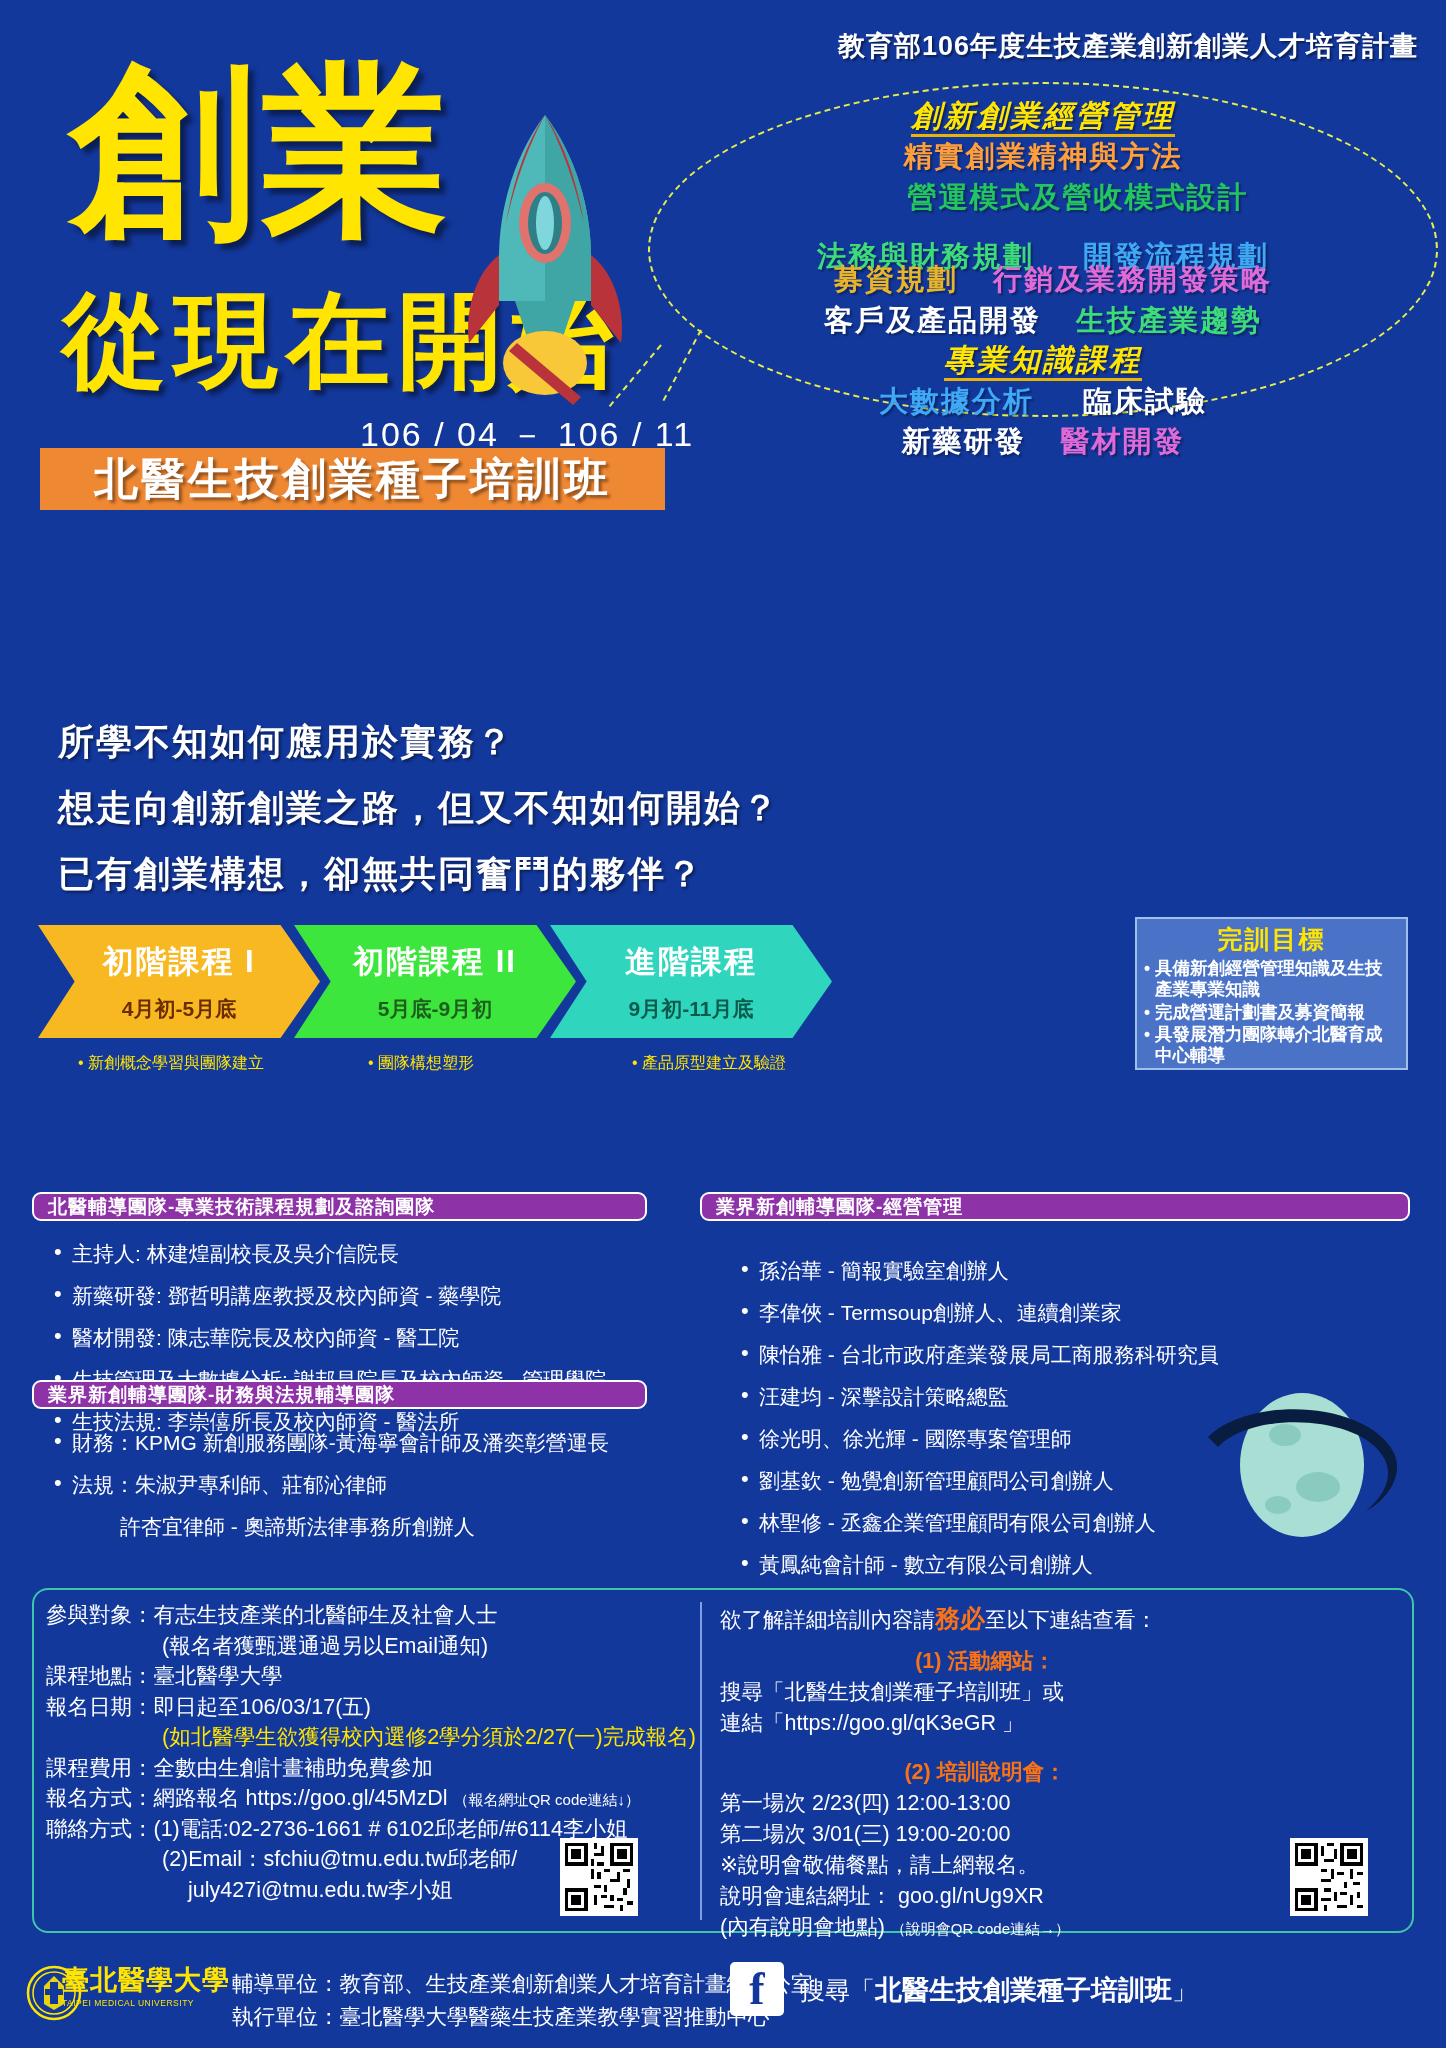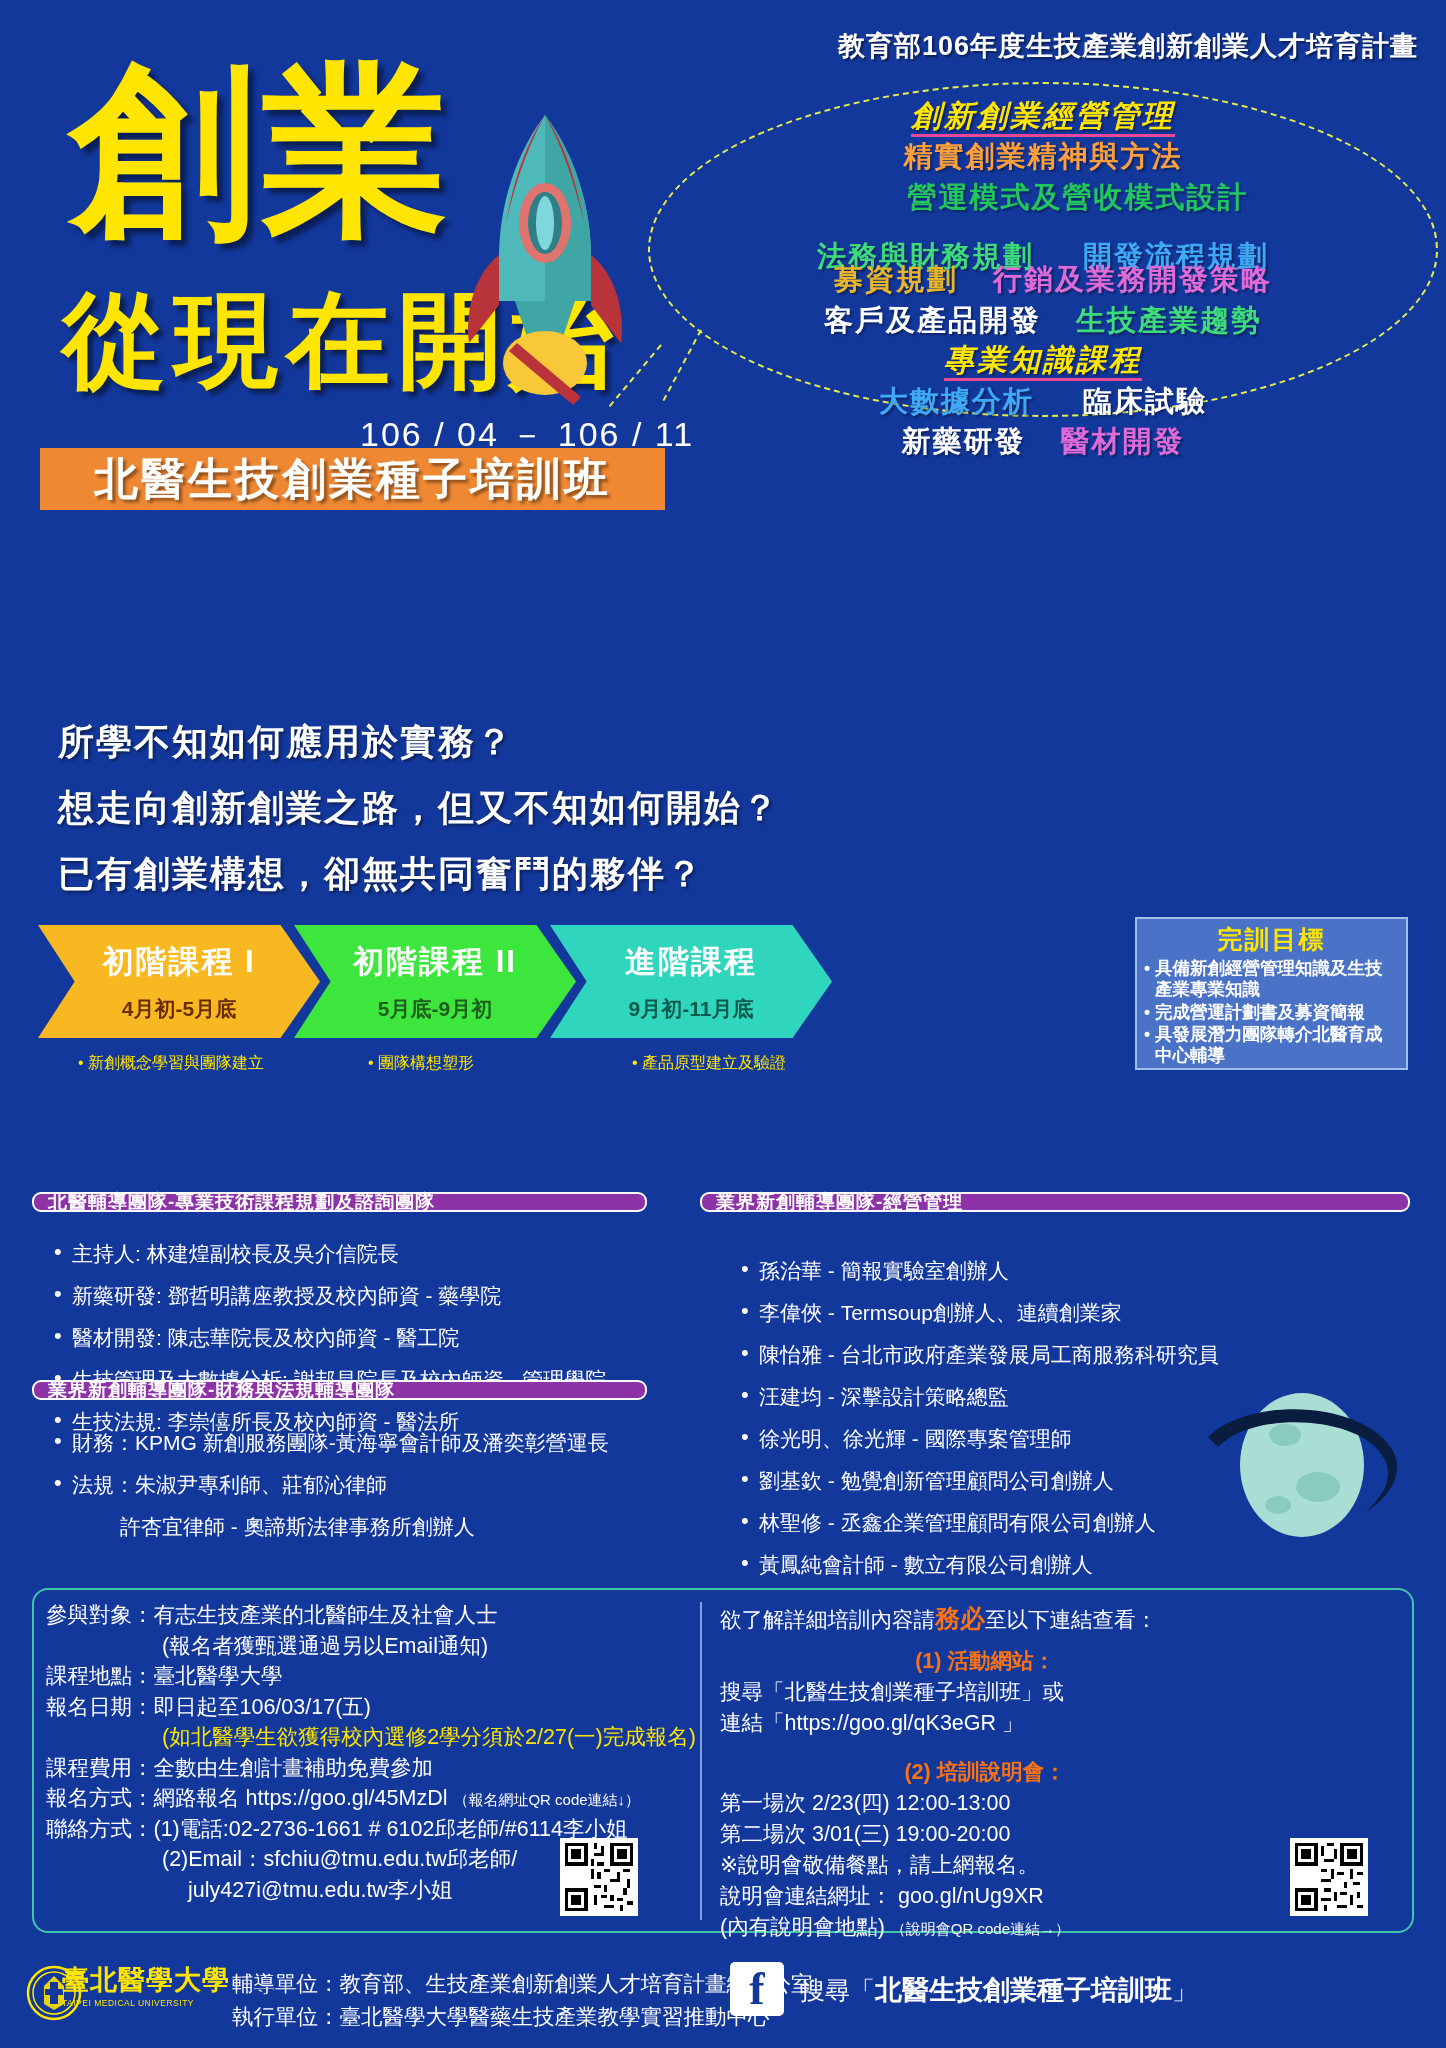--- a/index.html
+++ b/index.html
@@ -69,21 +69,21 @@
 
   .topics { position:absolute; left:648px; top:82px; width:790px; height:335px; }
   .t-line { position:absolute; width:100%; text-align:center; white-space:nowrap; }
   .topic {
     font-size:29px; font-weight:bold; letter-spacing:2px;
     text-shadow: 2px 2px 2px rgba(0,0,0,.35);
   }
   .hdr {
     font-size:30px; font-weight:bold; color:#ffe500;
     font-style:italic; letter-spacing:3px;
-    border-bottom:3px solid #ec4899; padding-bottom:2px;
+    border-bottom:3px solid #eab308; padding-bottom:2px;
     text-shadow: 2px 2px 2px rgba(0,0,0,.4);
   }
 
   
   .questions { position:absolute; left:58px; top:718px; }
   .questions div {
     font-size:36px; font-weight:bold; color:#ffffff;
     margin-bottom:17px; letter-spacing:2px;
     text-shadow: 2px 2px 3px rgba(0,0,0,.45);
   }
@@ -115,21 +115,21 @@
   .goal-box li {
     font-size:17.5px; font-weight:bold; color:#ffffff;
     line-height:1.22; list-style:none; position:relative; padding-left:11px;
     margin-bottom:1px;
   }
   .goal-box li::before { content:"•"; position:absolute; left:0; }
   .goal-box ul { margin:0; padding:0; }
 
   
   .team-hdr {
-    position:absolute; height:20px;
+    position:absolute; height:29px;
     background:#8e32a8; border:2px solid #ffffff; border-radius:9px;
     display:flex; align-items:center; padding-left:14px;
   }
   .team-hdr span { font-size:19px; font-weight:bold; color:#ffffff; letter-spacing:1px; }
 
   .team-list { position:absolute; }
   .team-list li {
     list-style:none; font-size:21px; color:#ffffff; line-height:1;
     margin-bottom:21px; position:relative; padding-left:22px; white-space:nowrap;
   }

